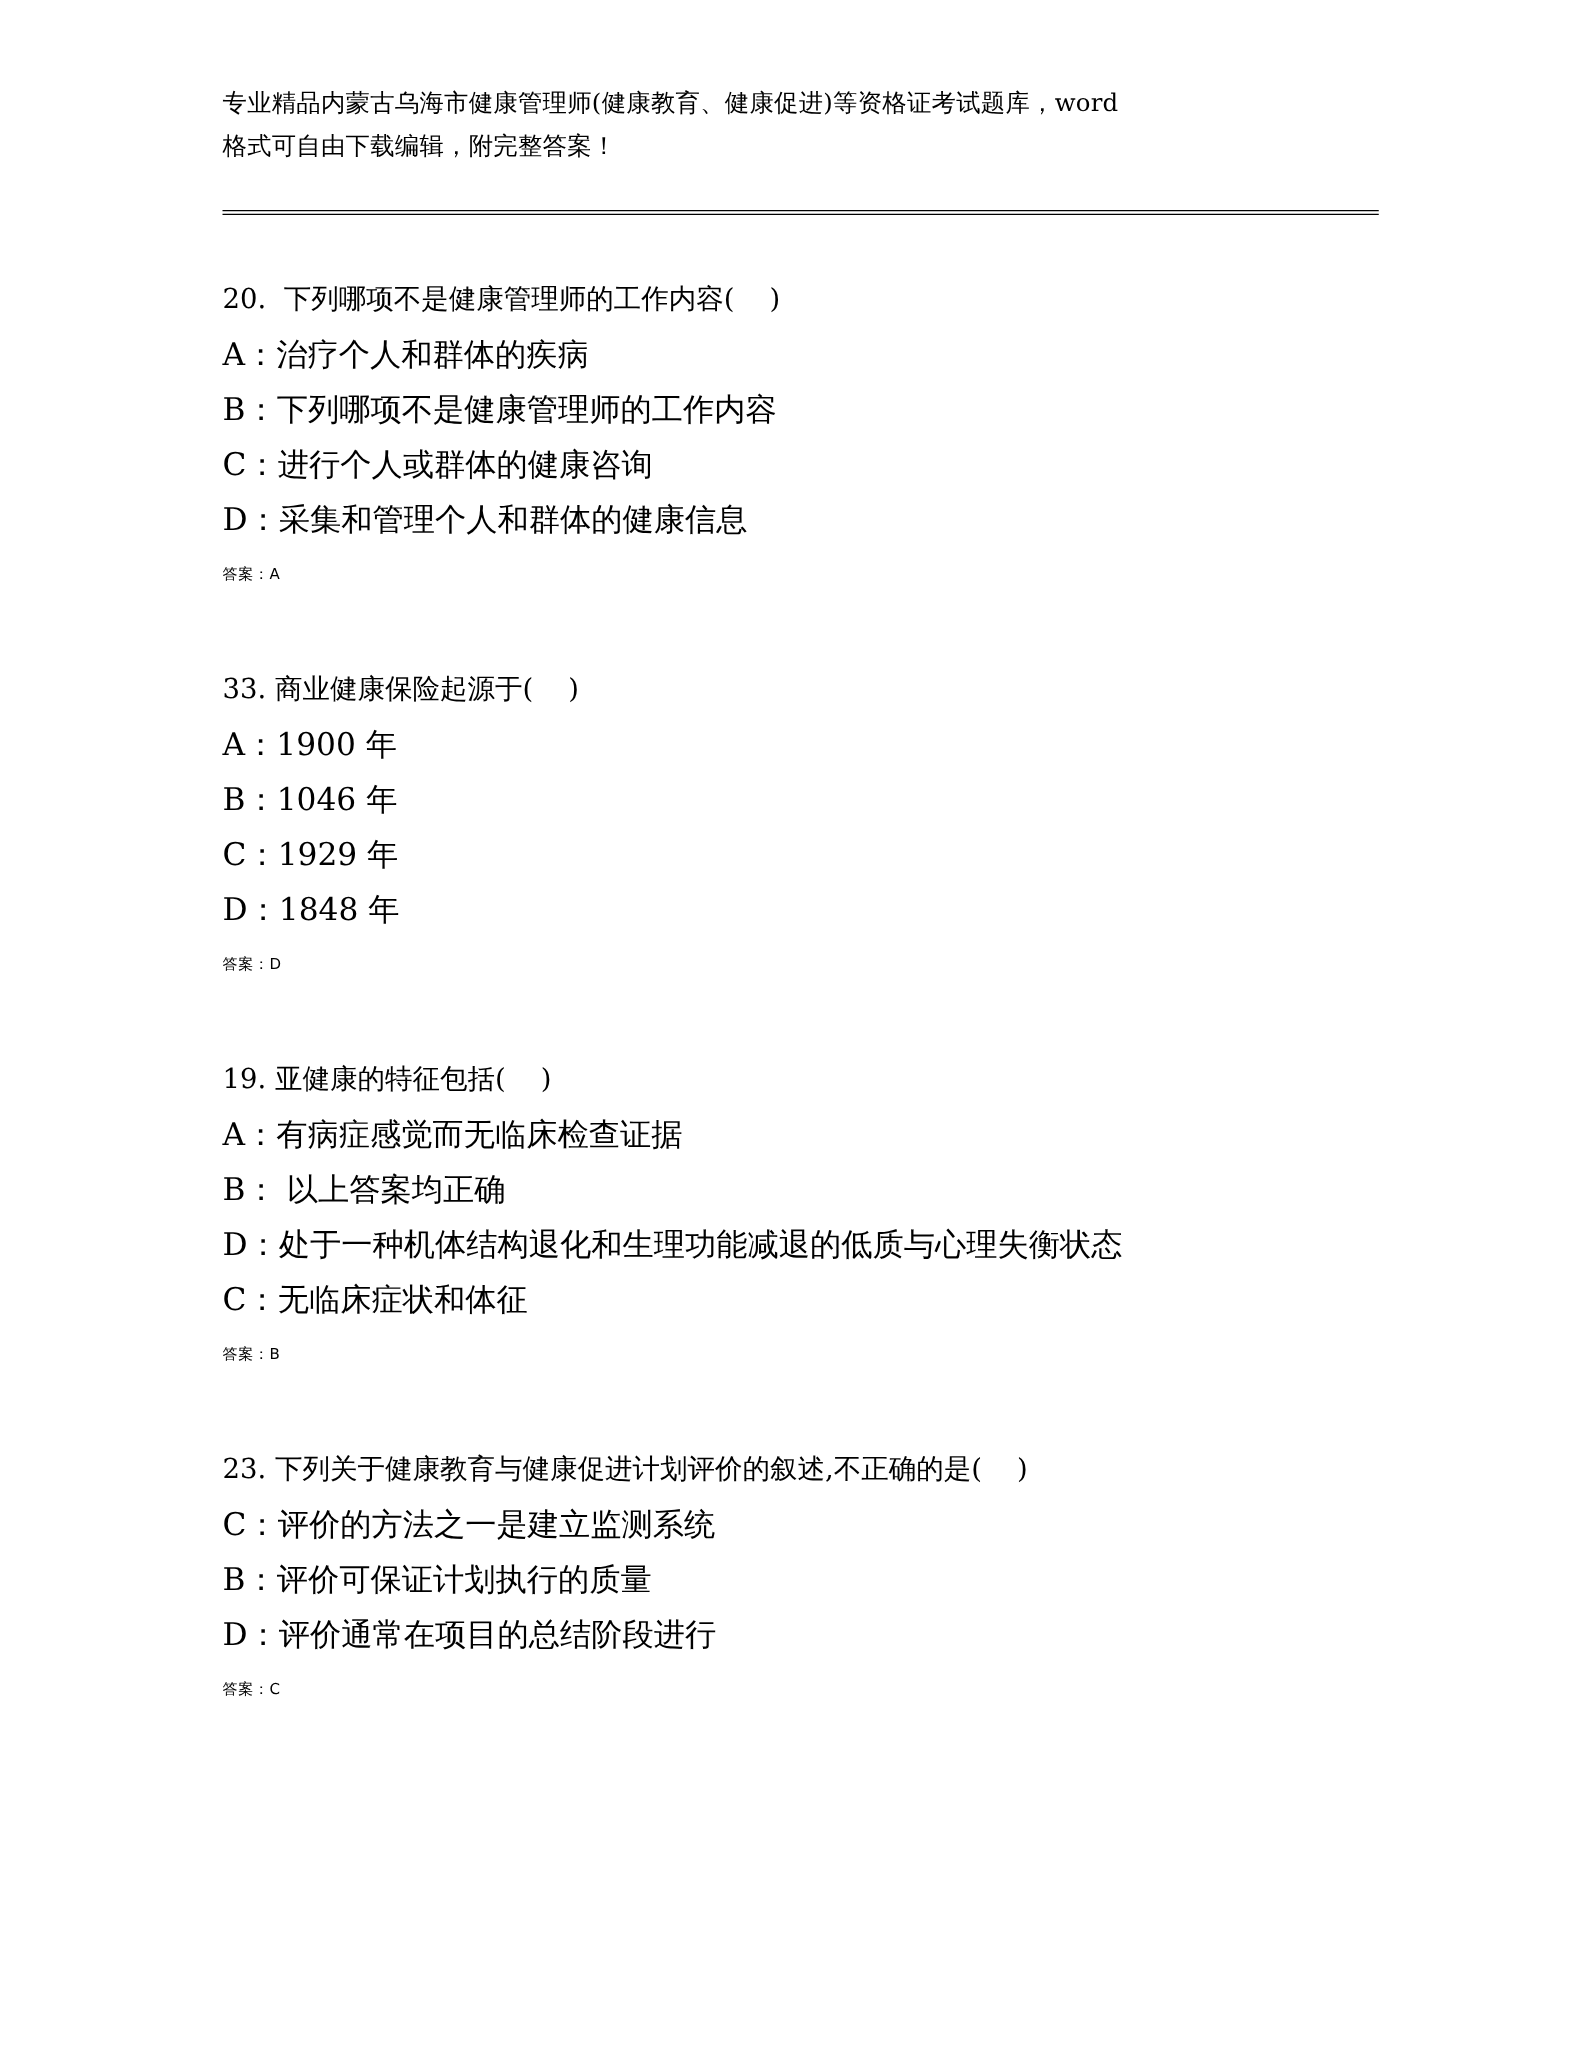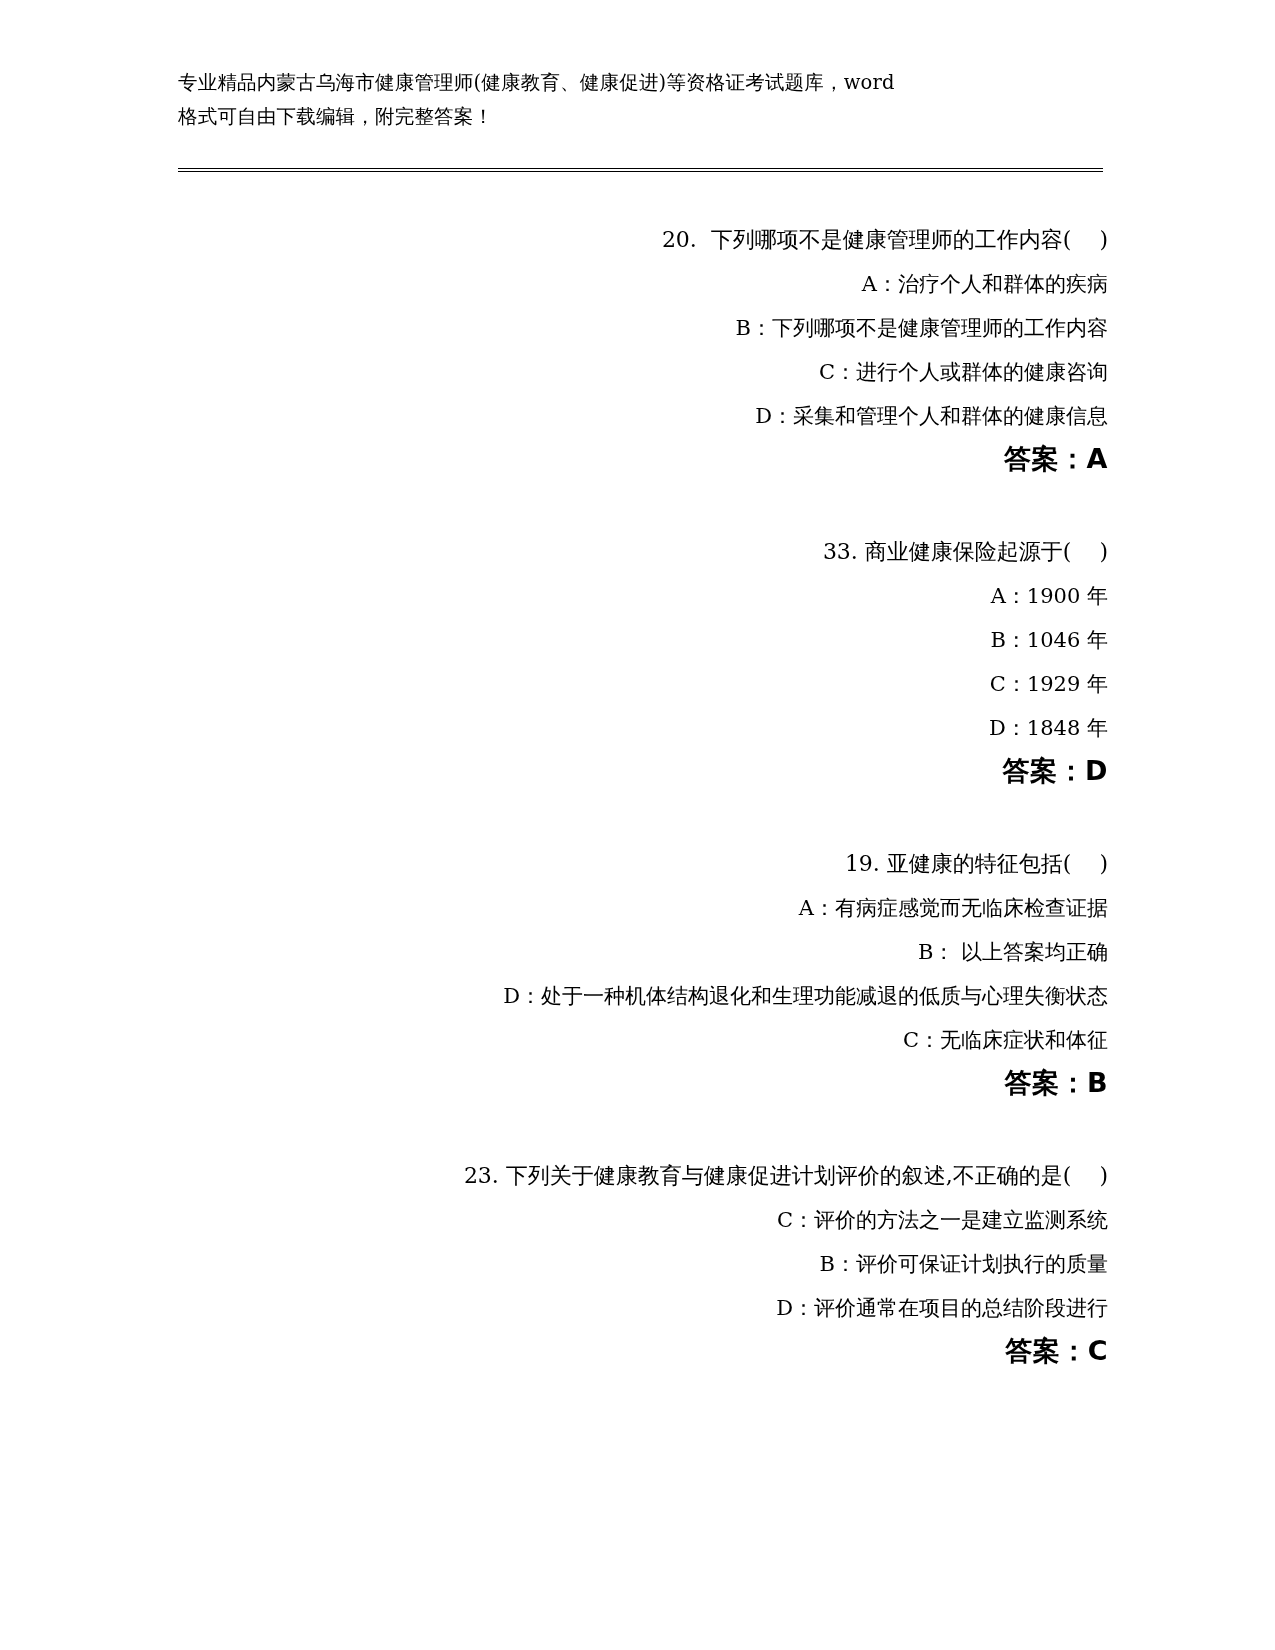--- a/index.html
+++ b/index.html
@@ -36,41 +36,40 @@
     height: 4px;
     border-top: 1px solid #000;
     border-bottom: 1px solid #000;
     box-sizing: border-box;
   }
   .content {
     position: absolute;
     left: 178px;
     top: 218px;
     width: 930px;
-    text-align: right;
   }
   .qblock {
     margin-bottom: 52px;
   }
   .qtitle {
     font-size: 22px;
     line-height: 44px;
     white-space: pre;
     color: #000;
   }
   .opt {
-    font-size: 21px;
+    font-size: 25px;
     line-height: 44px;
     white-space: pre;
     color: #000;
   }
   .ans {
-    font-size: 27px;
+    font-size: 12px;
     line-height: 42px;
-    font-weight: bold;
+    font-weight: normal;
     font-family: "DejaVu Sans", "Liberation Sans", sans-serif;
     color: #000;
     letter-spacing: 0.5px;
   }
   .qblock.q20 { margin-bottom: 50px; }
   .qblock.q21 { margin-bottom: 50px; }
   .qblock.q22 { margin-bottom: 50px; }
 </style>
 </head>
 <body>

